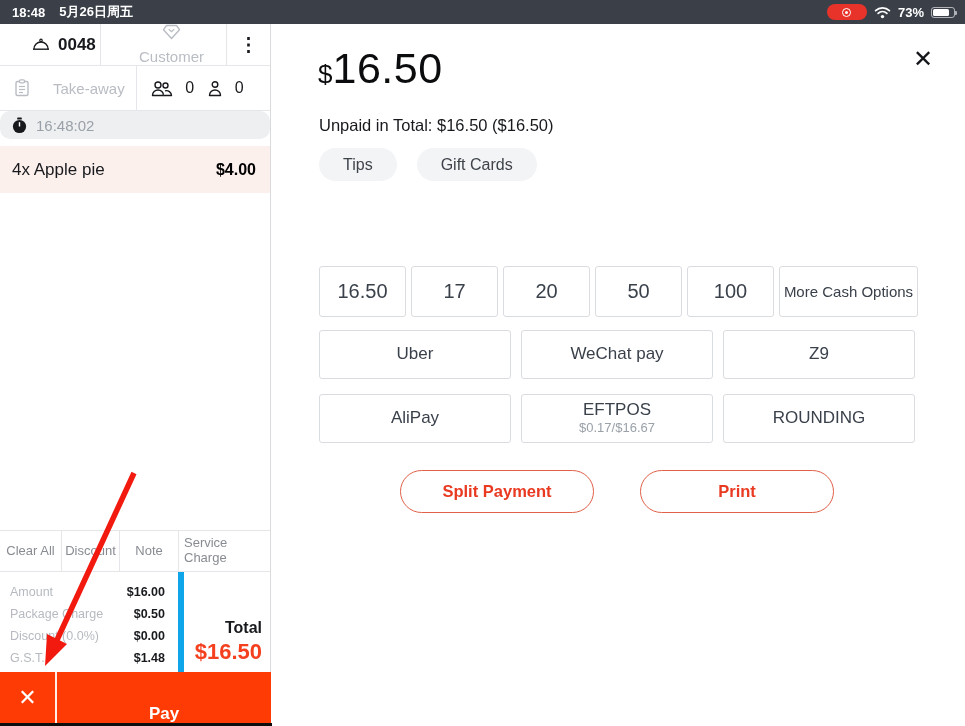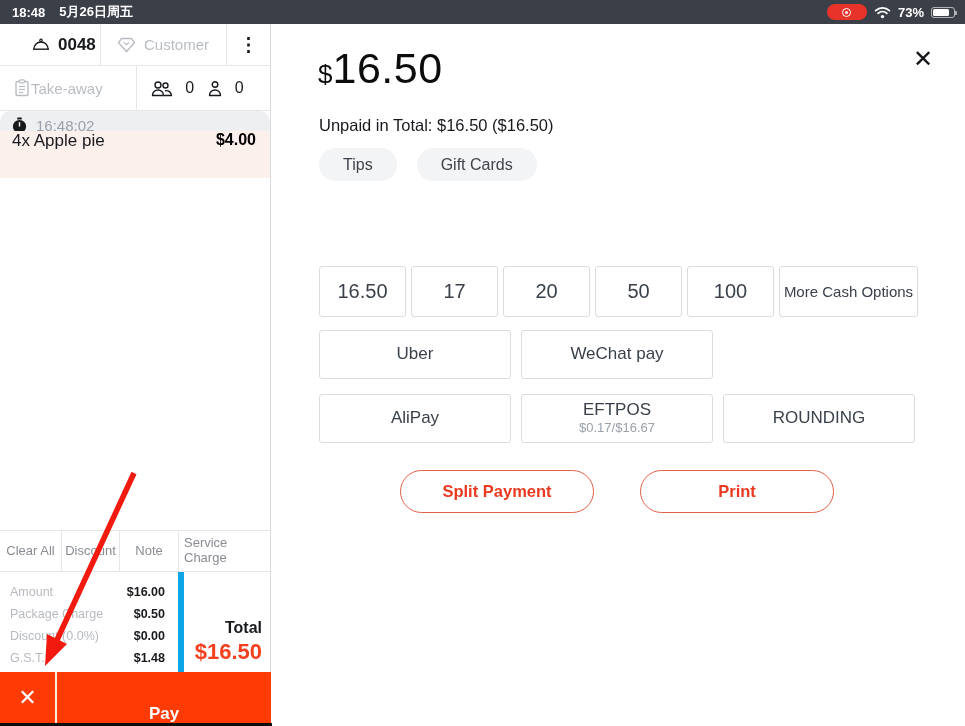--- a/index.html
+++ b/index.html
@@ -25,33 +25,33 @@
     border-radius:0 1px 1px 0; }
 
   
   .left-panel { position:absolute; left:0; top:24px; width:271px; height:648px; background:#fff;
     border-right:1px solid #d8dade; }
   .lp-row1 { position:absolute; left:0; top:0; width:100%; height:42px; display:flex;
     border-bottom:1px solid #e4e6e9; }
   .cell-order { width:101px; display:flex; align-items:center; gap:8px; padding-left:32px;
     border-right:1px solid #e4e6e9; font-size:17px; font-weight:700; color:#17191d; }
   .cell-customer { width:126px; display:flex; align-items:center; gap:8px; padding-left:16px;
-    border-right:1px solid #e4e6e9; font-size:15px; color:#b9bdc3; }
+    border-right:1px solid #e4e6e9; font-size:15px; color:#b9bdc3;flex-direction:column; }
   .cell-kebab { flex:1; display:flex; align-items:center; justify-content:center;
     font-size:19px; font-weight:700; color:#17191d; letter-spacing:0; }
   .lp-row2 { position:absolute; left:0; top:42px; width:100%; height:45px; display:flex;
     border-bottom:1px solid #e4e6e9; }
-  .cell-takeaway { width:137px; display:flex; align-items:center; gap:1px; padding-left:14px;
+  .cell-takeaway { width:137px; display:flex; align-items:center; gap:23px; padding-left:14px;
     border-right:1px solid #e4e6e9; font-size:15px; color:#b9bdc3; }
   .cell-counts { flex:1; display:flex; align-items:center; padding:0 14px; font-size:16px; color:#17191d; }
   .cell-counts .cnt { flex:1; text-align:center; }
   .lp-ts { position:absolute; left:0; top:87px; width:100%; height:28px; background:#eeeff1;
     display:flex; align-items:center; gap:9px; padding-left:12px; font-size:15px; color:#9aa0a8;border-radius:10px; }
-  .lp-item { position:absolute; left:0; top:107px; width:100%; height:47px; background:#fcf0ed;
-    display:flex; align-items:flex-start; justify-content:space-between; padding:0 14px 0 12px; }
+  .lp-item { position:absolute; left:0; top:122px; width:100%; height:47px; background:#fcf0ed;
+    display:flex; align-items:center; justify-content:space-between; padding:0 14px 0 12px; }
   .lp-item .iname { font-size:17px; color:#17191d; }
   .lp-item .iprice { font-size:16px; font-weight:700; color:#000000; }
 
   .lp-actions { position:absolute; left:0; top:506px; width:100%; height:42px; display:flex;
     border-top:1px solid #e4e6e9; border-bottom:1px solid #e4e6e9; }
   .act { display:flex; align-items:center; justify-content:center; font-size:13px; color:#888c92;
     border-right:1px solid #e4e6e9; text-align:center; line-height:1.15; }
   .act:nth-child(1){ width:62px; } .act:nth-child(2){ width:58px; } .act:nth-child(3){ width:59px; }
   .act:nth-child(4){ flex:1; border-right:none; justify-content:flex-start; padding-left:5px; text-align:left; }
 
@@ -285,20 +285,24 @@
 
     <div class="method-row r1">
       <div class="method-btn">
         <span class="mlabel">Uber</span>
 
       </div>
       <div class="method-btn">
         <span class="mlabel">WeChat pay</span>
 
       </div>
+      <div class="method-btn">
+        <span class="mlabel">Z9</span>
+
+      </div>
     </div>
     <div class="method-row r2">
       <div class="method-btn">
         <span class="mlabel">AliPay</span>
 
       </div>
       <div class="method-btn">
         <span class="mlabel">EFTPOS</span>
         <span class="msub">$0.17/$16.67</span>
       </div>

